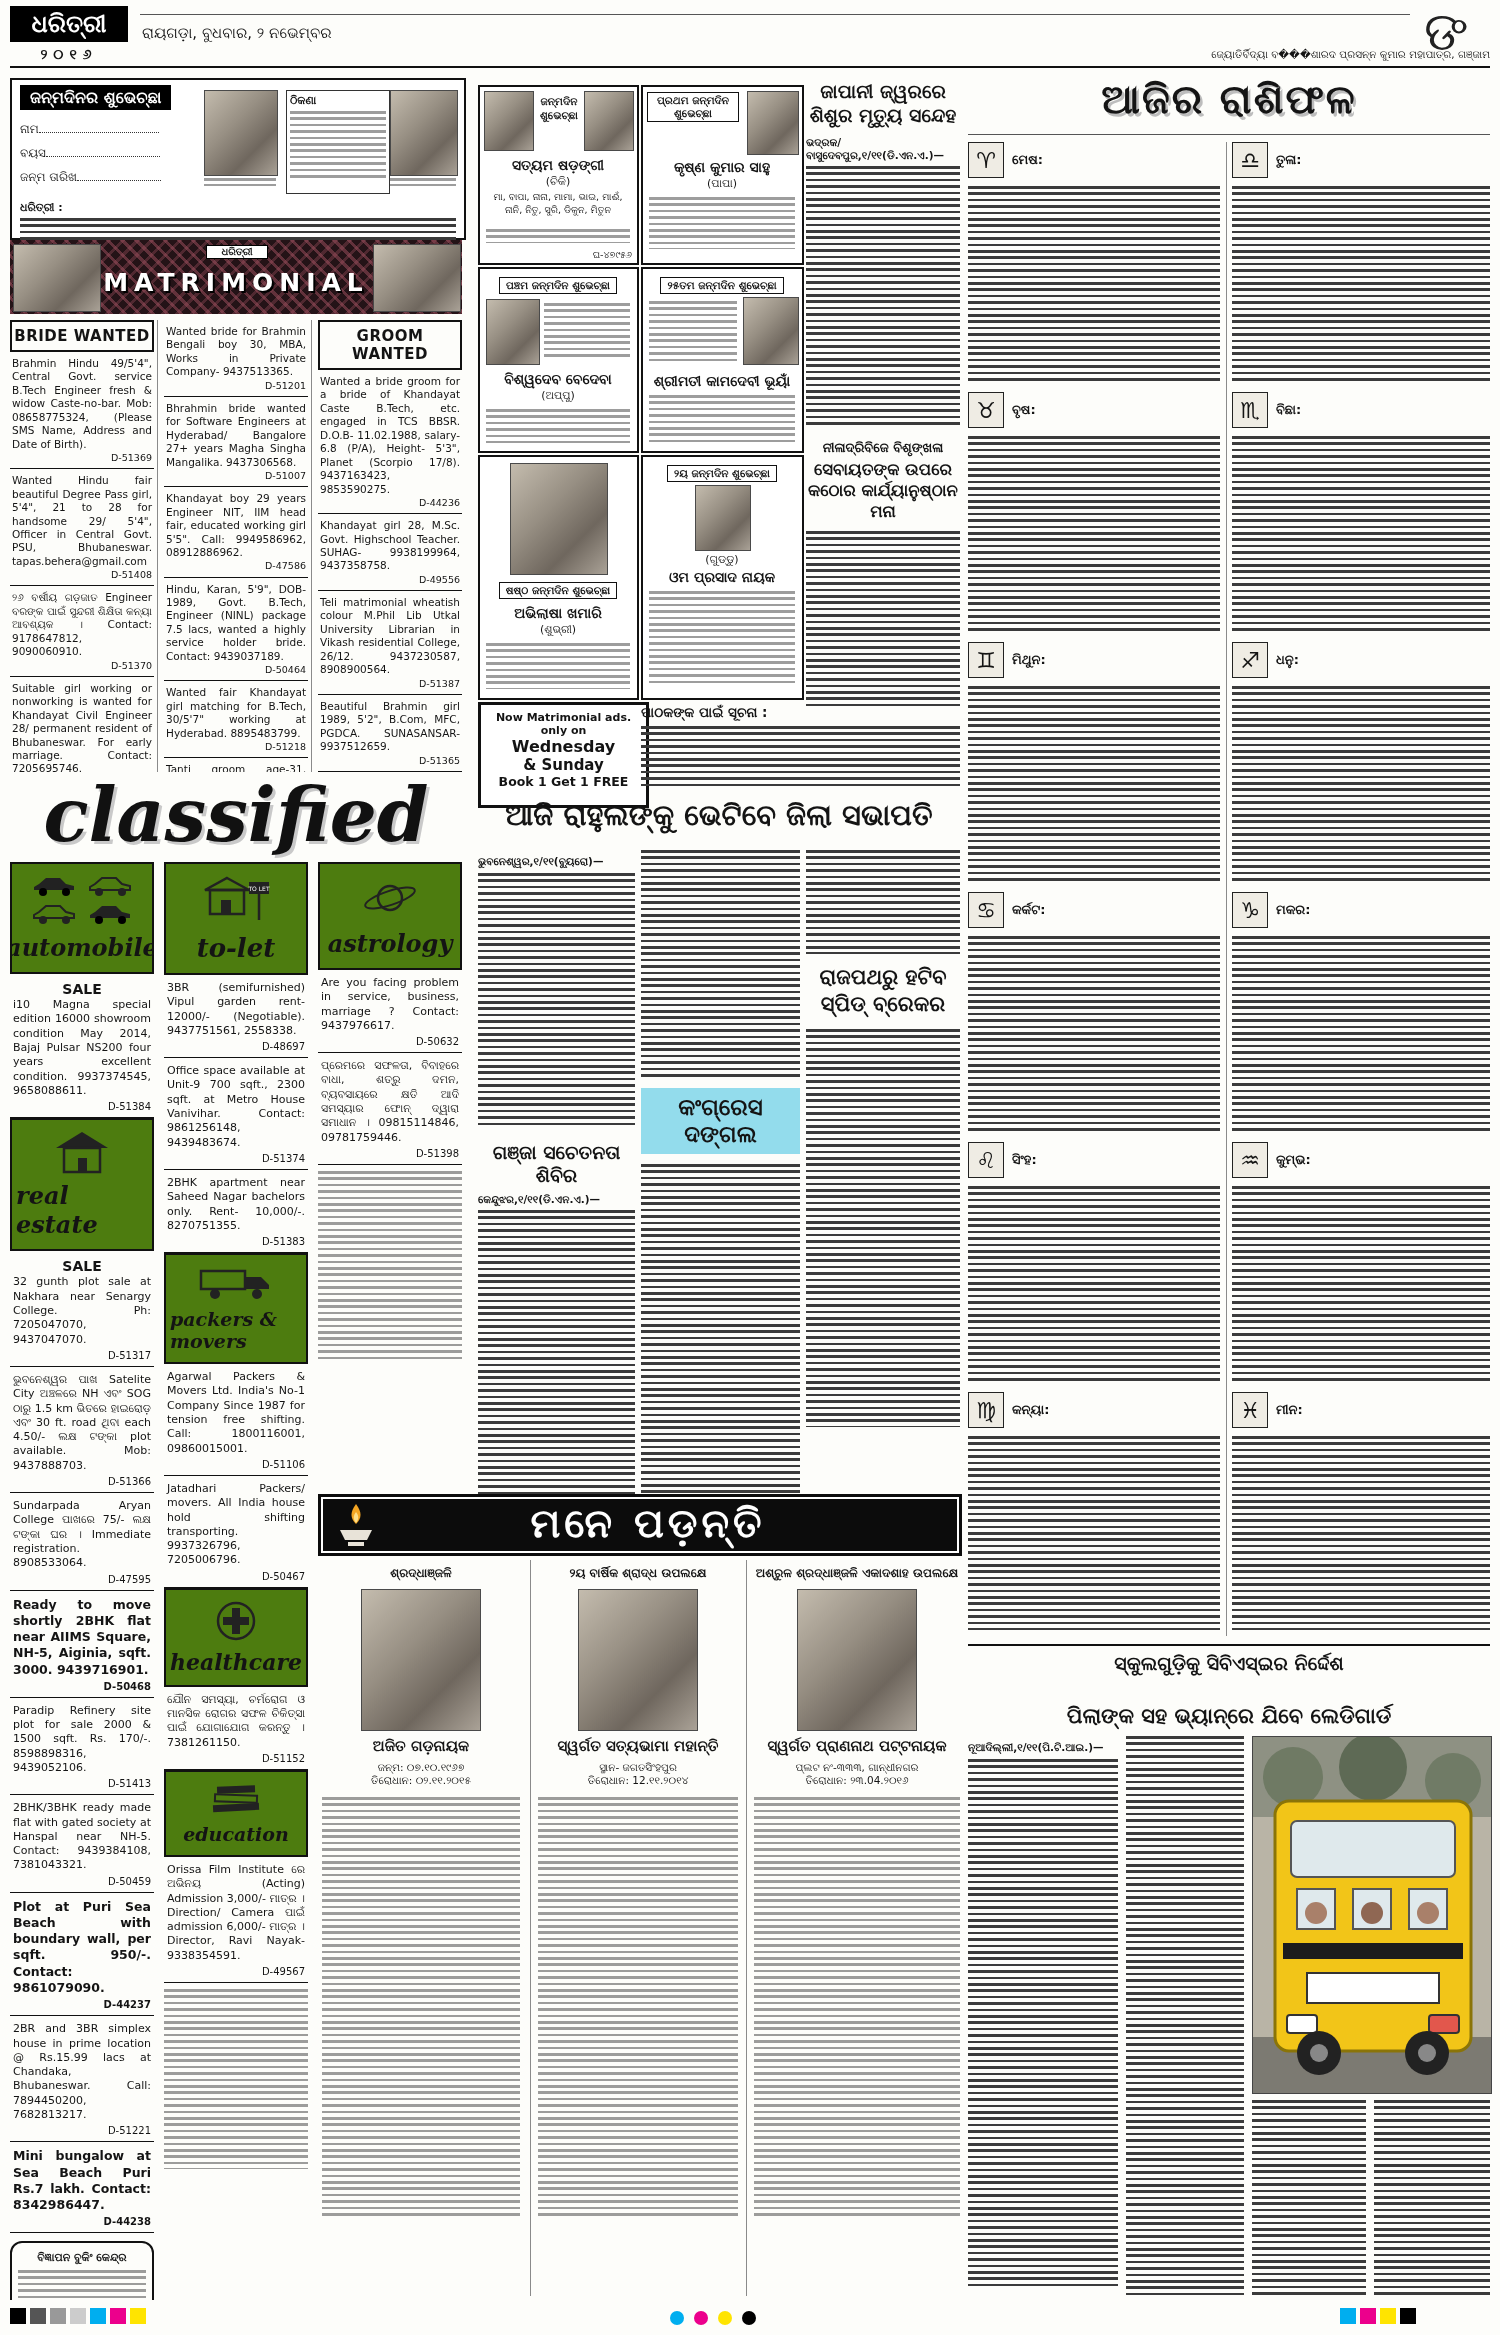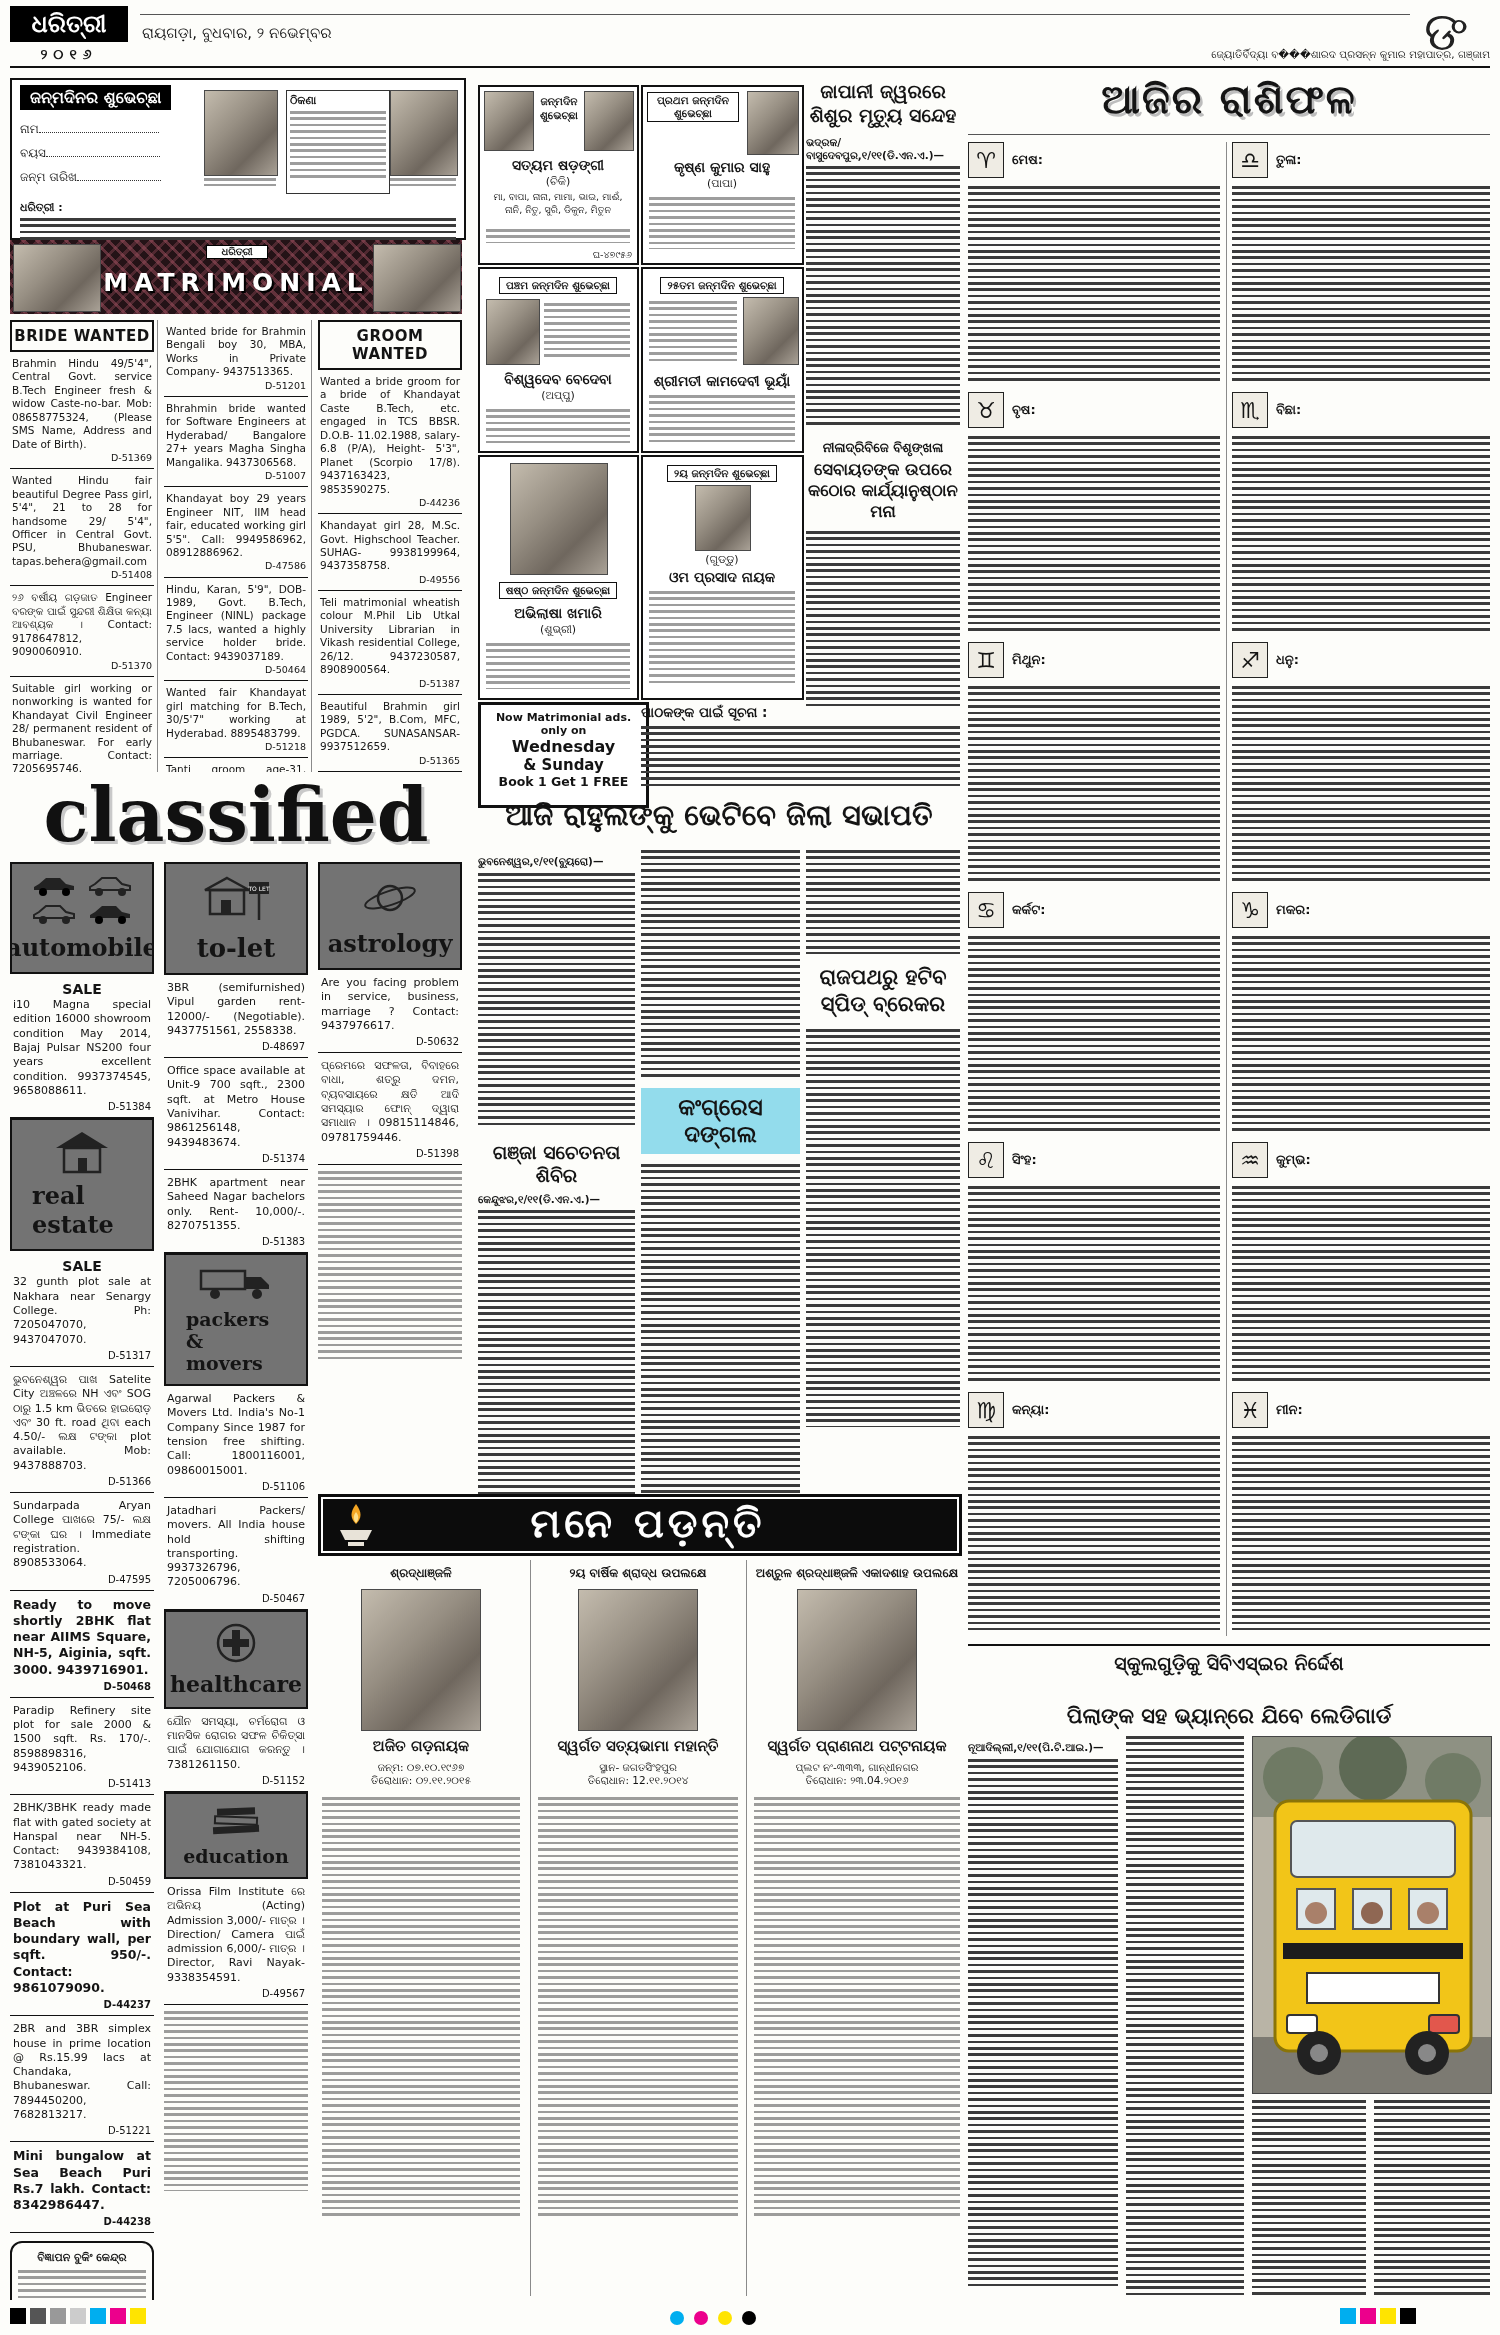--- a/index.html
+++ b/index.html
@@ -15,22 +15,22 @@
   .ruleh{border-top:2px solid #111;}
   .rulehthin{border-top:1px solid #555;}
   .rulev{border-left:1px solid #8a8a8a;}
   .adcol{display:flex;flex-direction:column;}
   .ad{font-size:11px;line-height:1.3;padding:6px 3px 4px 3px;border-bottom:1.5px solid #111;}
   .ad .adid{display:block;text-align:right;font-size:10px;margin-top:2px;}
   .adb{font-weight:bold;font-size:12.5px;}
   .mad{font-size:10.5px;line-height:1.28;padding:5px 2px 4px 2px;border-bottom:1.3px solid #111;text-align:justify;}
   .mad .adid{display:block;text-align:right;font-size:9.5px;margin-top:1px;}
   .mhead{border:2.5px solid #111;font-weight:bold;text-align:center;font-size:15px;padding:5px 2px;letter-spacing:.5px;}
-  .catbox{border:2px solid #111;display:flex;flex-direction:column;align-items:center;justify-content:center;gap:7px;padding:10px 20px;background:#737373;}
-  .script{font-family:"DejaVu Serif","Liberation Serif",serif;font-weight:bold;}
+  .catbox{border:2px solid #111;display:flex;flex-direction:column;align-items:center;justify-content:center;gap:7px;padding:10px 4px;background:#4d7c0f;}
+  .script{font-family:"DejaVu Serif","Liberation Serif",serif;font-style:italic;font-weight:bold;}
   .bdaybox{border:2px solid #111;background:#fff;position:absolute;}
   .bdayhdr{display:inline-block;border:1.3px solid #111;padding:1px 6px;font-size:10.5px;font-weight:bold;background:#fff;}
   .bdayname{font-weight:bold;font-size:14px;text-align:center;}
   .hicon{width:34px;height:34px;border:1.6px solid #222;display:flex;align-items:center;justify-content:center;font-size:22px;background:#efece4;flex:0 0 auto;}
   .hname{font-size:13px;font-weight:bold;}
   .hl-cyan{background:#93dcec;}
   .memname{font-weight:bold;font-size:15px;text-align:center;}
   .memhdr{font-size:12px;font-weight:bold;text-align:center;line-height:1.25;}
   .memline{font-size:10.5px;text-align:center;}
   .sq{width:16px;height:16px;display:inline-block;margin-right:4px;}

